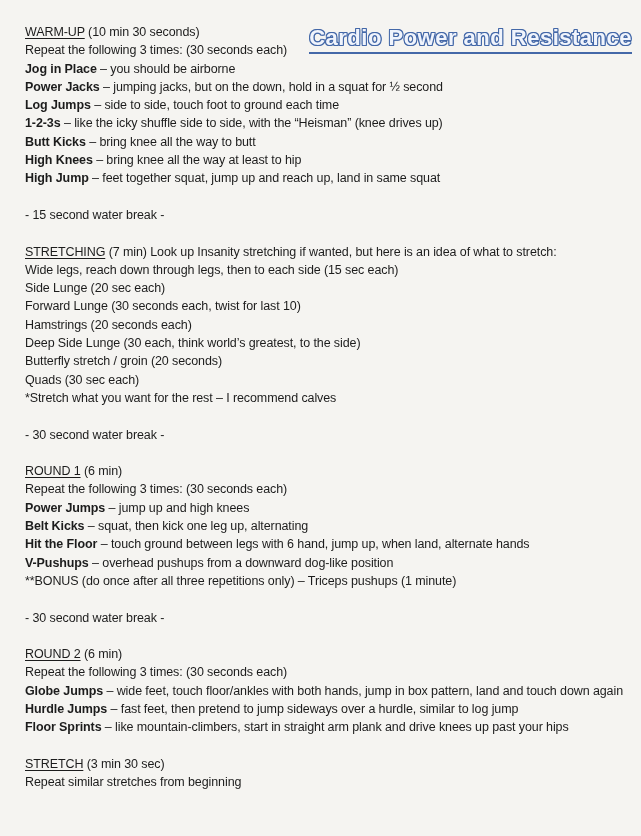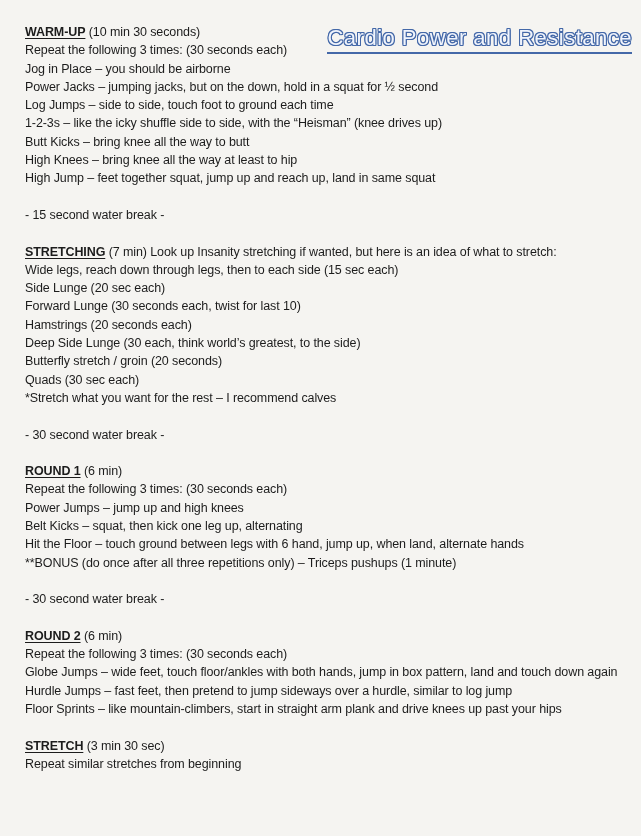--- a/index.html
+++ b/index.html
@@ -21,29 +21,29 @@
     padding:23px 0 0 25px;
     box-sizing:border-box;
   }
   .doc-body .line{
     height:18.3px;
     line-height:18.3px;
     font-size:12.5px;
     letter-spacing:-0.1px;
     white-space:nowrap;
   }
-  .s-h{font-weight:bold;text-decoration:underline;text-underline-offset:2px;}
-  .s-b{font-weight:normal;}
+  .s-h{font-weight:normal;text-decoration:underline;text-underline-offset:2px;}
+  .s-b{font-weight:bold;}
   .s-i{}
   .s-n{font-weight:normal;}
   .doc-title{
     position:absolute;
     top:25px;right:9px;
     font-size:22px;
-    font-weight:normal;
+    font-weight:bold;
     letter-spacing:0.5px;
     color:#f0f4fc;
     text-shadow:
       -1px -1px 0 var(--title-blue), 0 -1px 0 var(--title-blue), 1px -1px 0 var(--title-blue),
       -1px 0 0 var(--title-blue), 1px 0 0 var(--title-blue),
       -1px 1px 0 var(--title-blue), 0 1px 0 var(--title-blue), 1px 1px 0 var(--title-blue);
     border-bottom:2px solid var(--title-blue);
     padding-bottom:1px;
     white-space:nowrap;
   }
@@ -76,20 +76,21 @@
       <div class="line"><span class="s-n">Quads (30 sec each)</span></div>
       <div class="line"><span class="s-n">*Stretch what you want for the rest – I recommend calves</span></div>
       <div class="line">&nbsp;</div>
       <div class="line"><span class="s-n">- 30 second water break -</span></div>
       <div class="line">&nbsp;</div>
       <div class="line"><span class="s-h">ROUND 1</span><span class="s-n"> (6 min)</span></div>
       <div class="line"><span class="s-n">Repeat the following 3 times:  (30 seconds each)</span></div>
       <div class="line"><span class="s-b">Power Jumps</span><span class="s-n"> – jump up and high knees</span></div>
       <div class="line"><span class="s-b">Belt Kicks</span><span class="s-n"> – squat, then kick one leg up, alternating</span></div>
       <div class="line"><span class="s-b">Hit the Floor</span><span class="s-n"> – touch ground between legs with 6 hand, jump up, when land, alternate hands</span></div>
+      <div class="line"><span class="s-b">V-Pushups</span><span class="s-n"> – overhead pushups from a downward dog-like position</span></div>
       <div class="line"><span class="s-n">**BONUS (do once after all three repetitions only) – Triceps pushups (1 minute)</span></div>
       <div class="line">&nbsp;</div>
       <div class="line"><span class="s-n">- 30 second water break -</span></div>
       <div class="line">&nbsp;</div>
       <div class="line"><span class="s-h">ROUND 2</span><span class="s-n"> (6 min)</span></div>
       <div class="line"><span class="s-n">Repeat the following 3 times:  (30 seconds each)</span></div>
       <div class="line"><span class="s-b">Globe Jumps</span><span class="s-n"> – wide feet, touch floor/ankles with both hands, jump in box pattern, land and touch down again</span></div>
       <div class="line"><span class="s-b">Hurdle Jumps</span><span class="s-n"> – fast feet, then pretend to jump sideways over a hurdle, similar to log jump</span></div>
       <div class="line"><span class="s-b">Floor Sprints</span><span class="s-n"> – like mountain-climbers, start in straight arm plank and drive knees up past your hips</span></div>
       <div class="line">&nbsp;</div>

